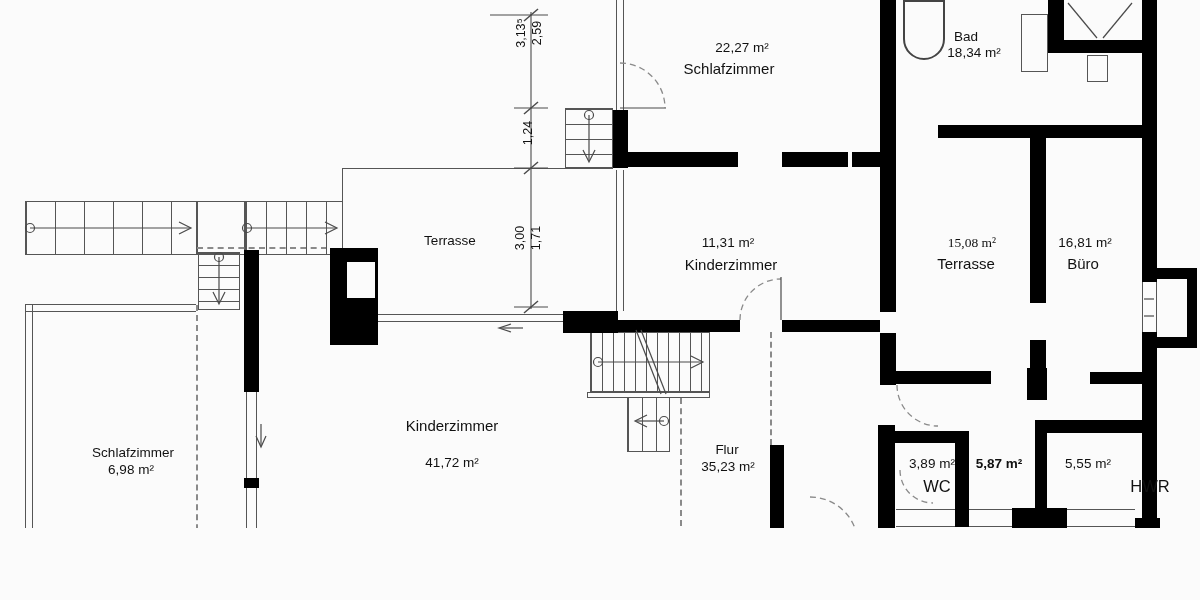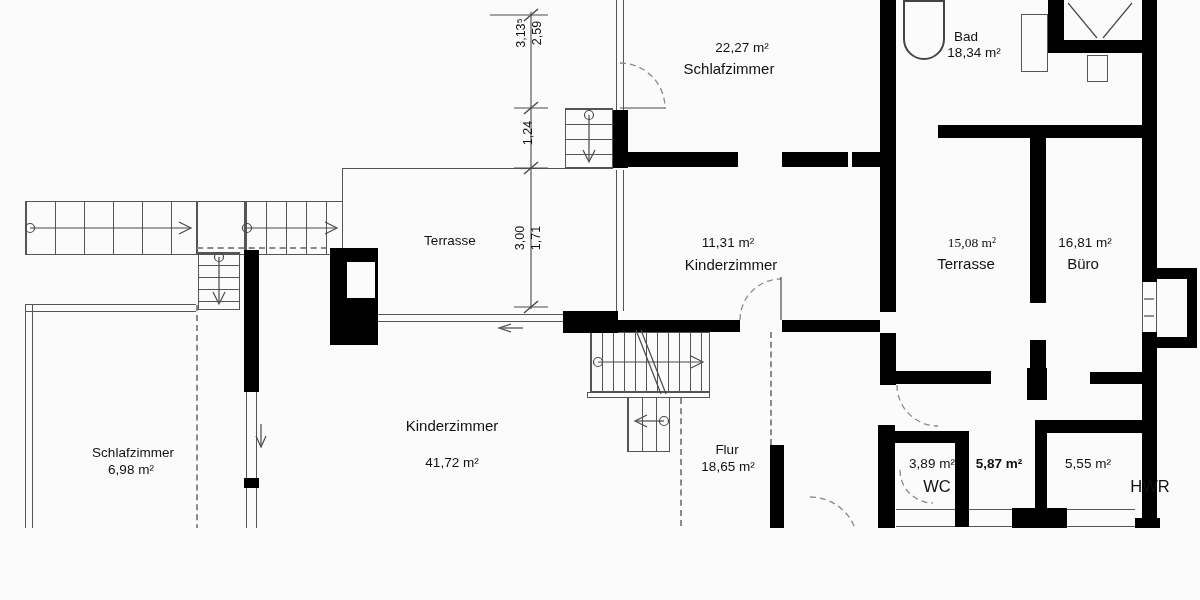--- a/index.html
+++ b/index.html
@@ -163,21 +163,21 @@
   <div class="lbl" style="left:450px;top:240px;">Terrasse</div>
   <div class="lbl" style="left:728px;top:242px;">11,31 m²</div>
   <div class="lbl name" style="left:731px;top:264px;">Kinderzimmer</div>
   <div class="lbl" style="left:972px;top:243px;font-family:Liberation Serif, serif;">15,08 m²</div>
   <div class="lbl name" style="left:966px;top:263px;">Terrasse</div>
   <div class="lbl" style="left:1085px;top:242px;">16,81 m²</div>
   <div class="lbl name" style="left:1083px;top:263px;">Büro</div>
   <div class="lbl name" style="left:452px;top:425px;">Kinderzimmer</div>
   <div class="lbl" style="left:452px;top:462px;">41,72 m²</div>
   <div class="lbl" style="left:727px;top:449px;">Flur</div>
-  <div class="lbl" style="left:728px;top:466px;">18,65 m²</div>
+  <div class="lbl" style="left:728px;top:466px;">35,23 m²</div>
   <div class="lbl" style="left:133px;top:452px;">Schlafzimmer</div>
   <div class="lbl" style="left:131px;top:469px;">6,98 m²</div>
   <div class="lbl" style="left:932px;top:463px;">3,89 m²</div>
   <div class="lbl big" style="left:937px;top:486px;">WC</div>
   <div class="lbl" style="left:999px;top:463px;font-weight:bold;">5,87 m²</div>
   <div class="lbl" style="left:1088px;top:463px;">5,55 m²</div>
   <div class="lbl big" style="left:1150px;top:486px;">HWR</div>
 
   <div class="dim" style="left:521px;top:33px;">3,13⁵</div>
   <div class="dim" style="left:537px;top:33px;">2,59</div>

